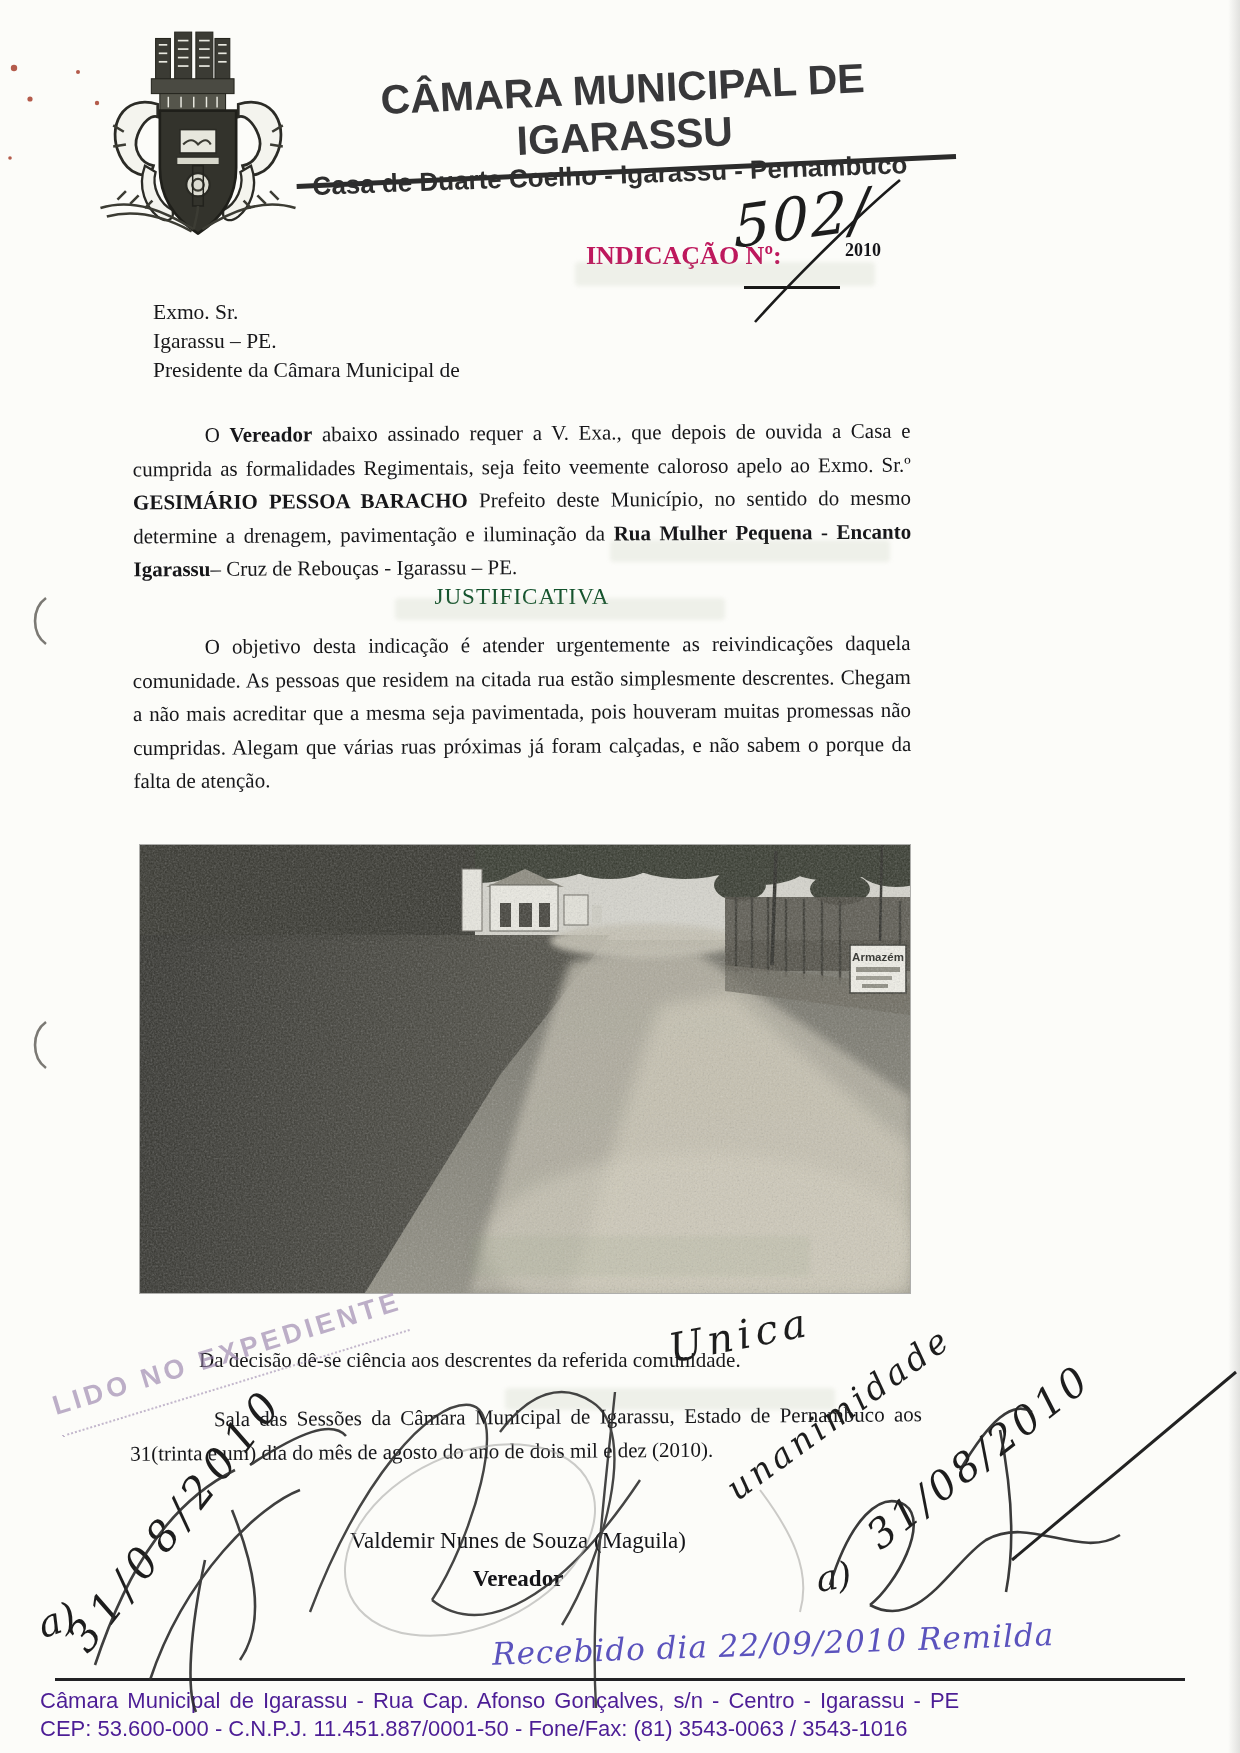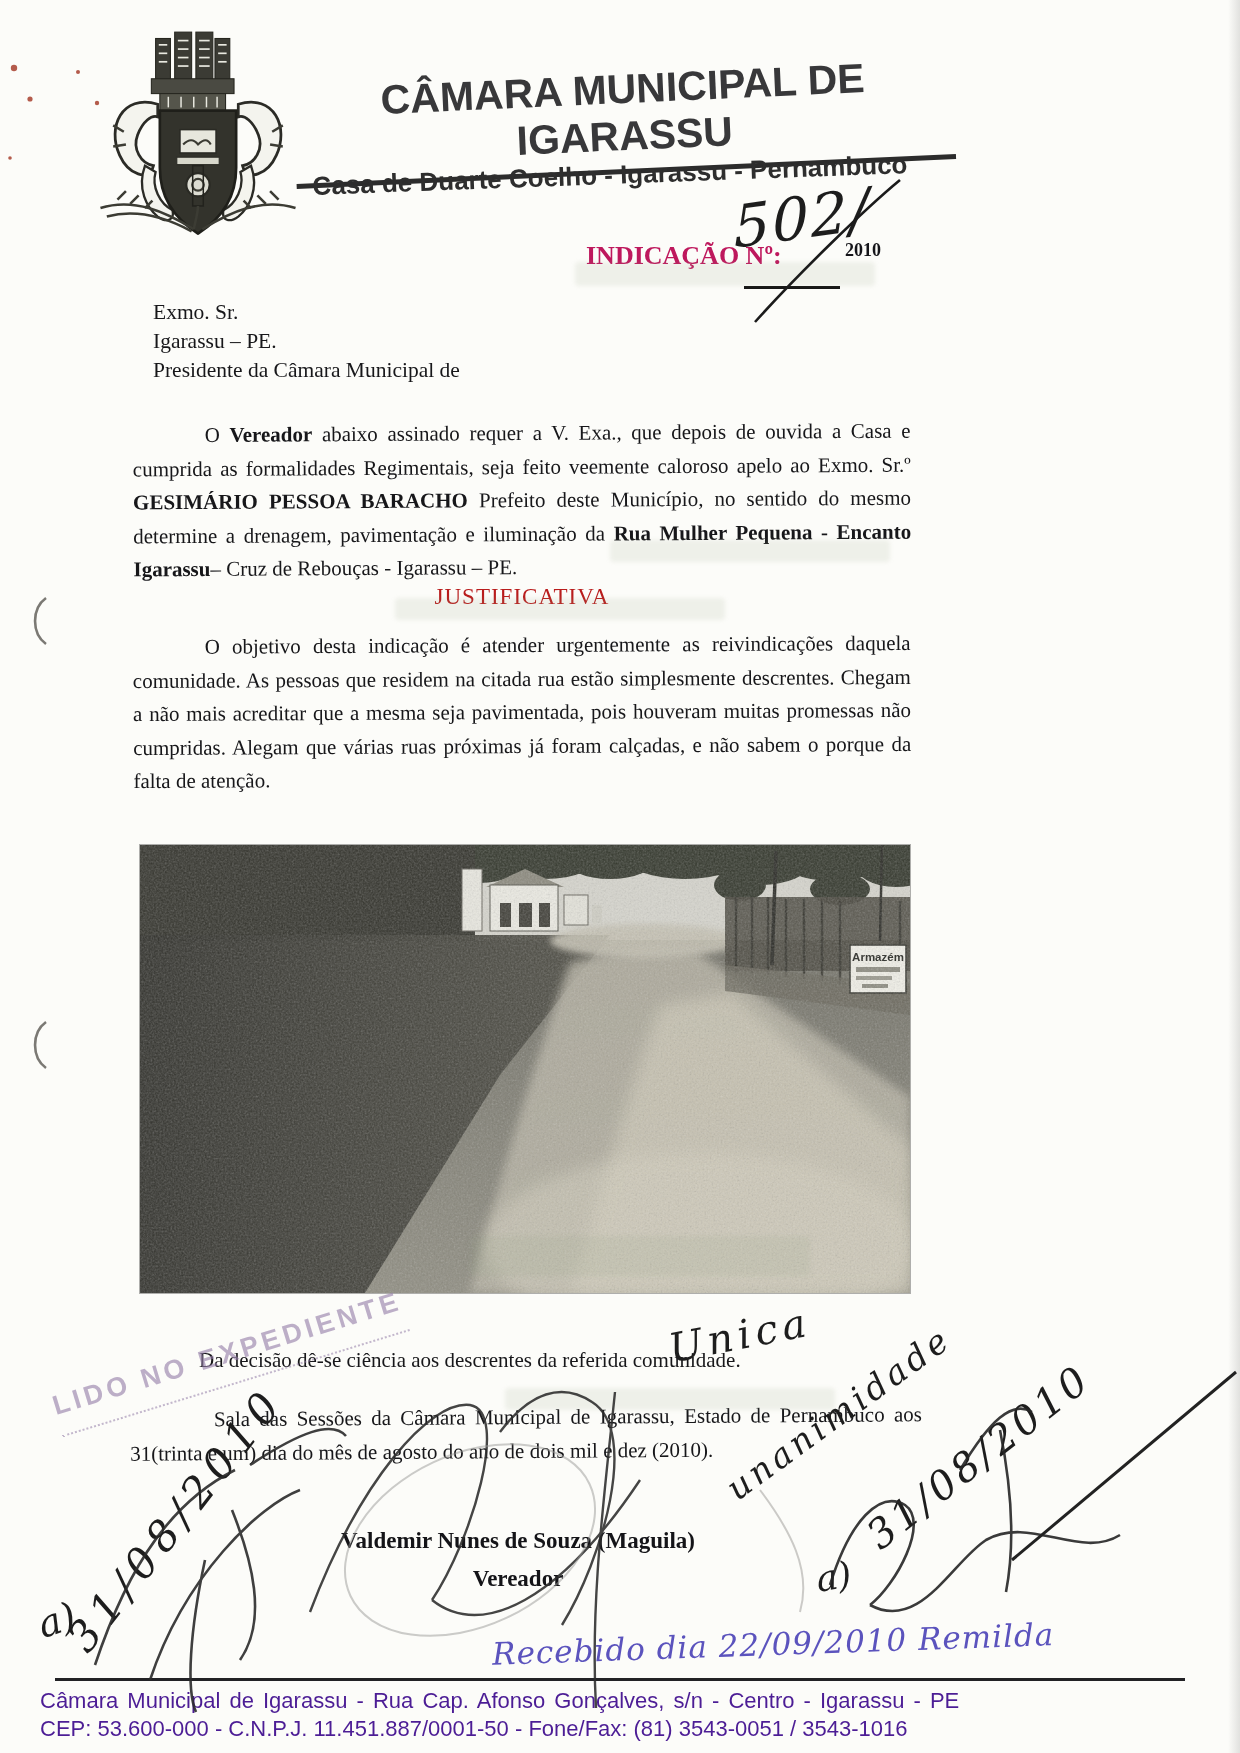--- a/index.html
+++ b/index.html
@@ -14,25 +14,25 @@
     font-family:"Liberation Sans",sans-serif;font-weight:bold;font-size:26px;color:#2e2e2e;text-align:center;}
   .ind-label{left:586px;top:241px;font-weight:bold;font-size:26px;color:#be185d;}
   .ind-blank{left:744px;top:286px;width:96px;height:0;border-top:3px solid #141414;}
   .ind-year{left:845px;top:240px;font-weight:bold;font-size:18px;color:#15151a;}
   .ind-hand{left:733px;top:184px;font-family:"DejaVu Serif",serif;font-style:italic;
     font-size:58px;letter-spacing:2px;color:#1b1b1b;transform:rotate(-8deg) skewX(-6deg);}
   
   .typed{font-size:21px;line-height:33.5px;text-align:justify;color:#17171a;}
   .addr{left:133px;top:298px;font-size:21.5px;line-height:29px;text-align:left;margin-left:20px;}
   .p1{left:133px;top:417px;width:778px;transform:rotate(-0.35deg);text-indent:72px;}
-  .just-h{left:133px;top:584px;width:778px;text-align:center;font-size:23px;letter-spacing:1px;color:#b91c1c;}
+  .just-h{left:133px;top:584px;width:778px;text-align:center;font-size:23px;letter-spacing:1px;color:#14532d;}
   .p2{left:133px;top:629px;width:778px;transform:rotate(-0.3deg);text-indent:72px;}
   .closing{left:133px;top:1344px;width:790px;text-indent:66px;text-align:left;}
   .session{left:130px;top:1401px;width:792px;text-indent:84px;transform:rotate(-0.4deg);}
-  .sig-name{left:308px;top:1528px;width:420px;text-align:center;font-weight:bold;font-size:23px;color:#141418;}
+  .sig-name{left:308px;top:1528px;width:420px;text-align:center;font-weight:normal;font-size:23px;color:#141418;}
   .sig-role{left:308px;top:1566px;width:420px;text-align:center;font-weight:bold;font-size:23px;color:#141418;}
   
   .stamp{left:48px;top:1338px;transform:rotate(-17deg);font-family:"Liberation Sans",sans-serif;
     font-weight:bold;font-size:27px;letter-spacing:4px;color:rgba(148,126,168,.62);
     border-bottom:2px dotted rgba(148,126,168,.55);padding-bottom:14px;}
   .hand{font-family:"DejaVu Serif",serif;font-style:italic;color:#1d1d1d;white-space:nowrap;}
   .h-left-a{left:38px;top:1598px;font-size:38px;transform:rotate(-18deg);}
   .h-left-date{left:96px;top:1612px;font-size:42px;letter-spacing:8px;transform:rotate(-52deg);transform-origin:left bottom;}
   .h-unica{left:668px;top:1312px;font-size:40px;letter-spacing:5px;transform:rotate(-11deg);}
   .h-unanim{left:742px;top:1468px;font-size:34px;letter-spacing:4px;transform:rotate(-36deg);transform-origin:left bottom;}
@@ -233,21 +233,21 @@
   <div class="abs hand h-left-a">a)</div>
   <div class="abs hand h-left-date">31/08/2010</div>
   <div class="abs hand h-unica">Unica</div>
   <div class="abs hand h-unanim">unanimidade</div>
   <div class="abs hand h-right-a">a)</div>
   <div class="abs hand h-right-date">31/08/2010</div>
   <div class="abs hand h-received">Recebido dia 22/09/2010 Remilda</div>
 
   <div class="abs foot-line"></div>
   <div class="abs foot-txt foot1">Câmara Municipal de Igarassu - Rua Cap. Afonso Gonçalves, s/n - Centro - Igarassu - PE</div>
-  <div class="abs foot-txt foot2">CEP: 53.600-000 - C.N.P.J. 11.451.887/0001-50 - Fone/Fax: (81) 3543-0051 / 3543-1016</div>
+  <div class="abs foot-txt foot2">CEP: 53.600-000 - C.N.P.J. 11.451.887/0001-50 - Fone/Fax: (81) 3543-0063 / 3543-1016</div>
 
   <div class="smudge" style="left:575px;top:262px;width:300px;height:24px;"></div>
   <div class="smudge" style="left:610px;top:540px;width:280px;height:22px;"></div>
   <div class="smudge" style="left:395px;top:598px;width:330px;height:22px;"></div>
   <div class="smudge" style="left:470px;top:1236px;width:340px;height:40px;"></div>
   <div class="smudge" style="left:505px;top:1388px;width:330px;height:22px;"></div>
   <div class="abs edge-shade"></div>
 
   <svg class="abs overlay" width="1240" height="1753" viewBox="0 0 1240 1753">
 

